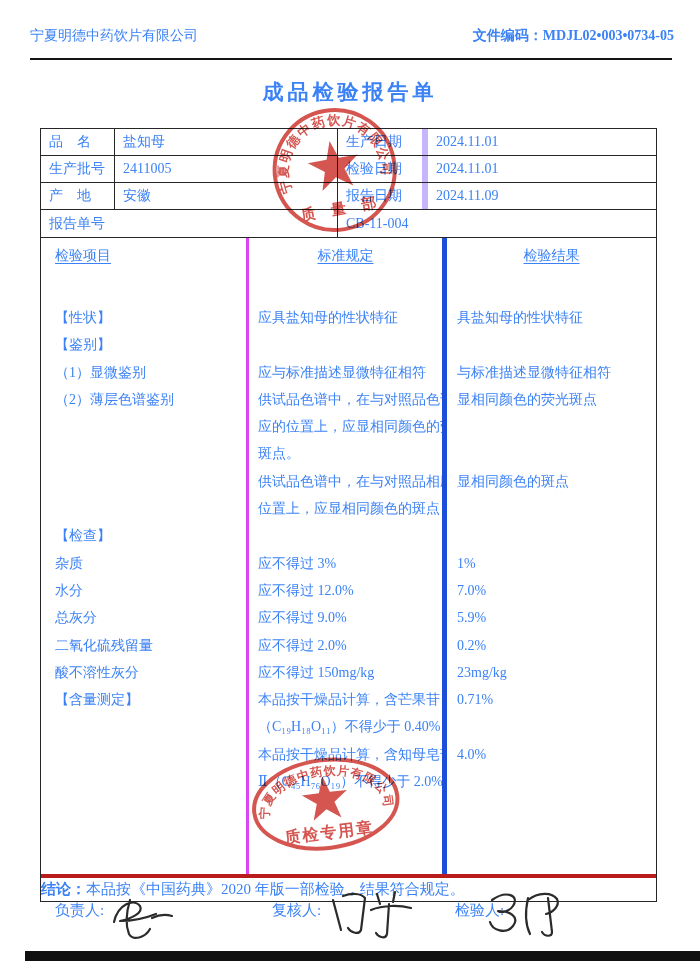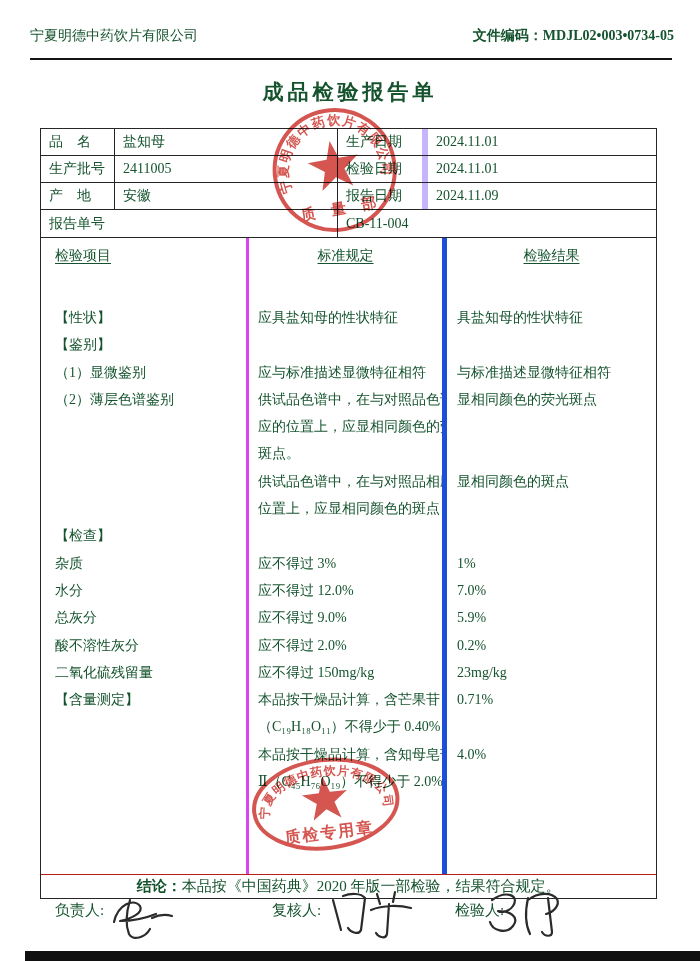--- a/index.html
+++ b/index.html
@@ -1,18 +1,18 @@
 <!DOCTYPE html>
 <html><head>
 <meta charset="utf-8">
 <style>
   html,body{margin:0;padding:0;background:#e8e8e8;}
   .page{
     position:relative;width:700px;height:961px;background:#ffffff;
-    font-family:"Liberation Serif","DejaVu Serif",serif;color:#14532d;
+    font-family:"Liberation Serif","DejaVu Serif",serif;color:#3b82f6;
     overflow:hidden;margin:0 auto;
   }
   
   .hdr-company{position:absolute;left:30px;top:27px;font-size:14px;}
   .hdr-code{position:absolute;right:26px;top:27px;font-size:14px;font-weight:bold;}
   .hdr-rule{position:absolute;left:30px;top:58px;width:642px;height:2px;background:#151515;}
   .doc-title{position:absolute;left:0;top:78px;width:700px;text-align:center;
     font-size:21px;font-weight:bold;letter-spacing:4px;}
   
   .info{position:absolute;left:40px;top:128px;width:617px;border:1px solid #262626;
@@ -37,22 +37,22 @@
   .mcol-3{flex:1;}
   .col-header{height:26px;padding-top:9px;box-sizing:content-box;}
   .col-header span{text-decoration:underline;text-underline-offset:3px;}
   .ch-left{padding-left:14px;}
   .ch-center{text-align:center;}
   .lines{margin-top:31px;line-height:27.3px;}
   .mcol-1 .lines{padding-left:14px;}
   .mcol-2 .lines{padding-left:9px;padding-right:4px;}
   .mcol-3 .lines{padding-left:10px;}
   .tline{white-space:pre;height:27.3px;}
-  .conclusion{border-top:1px solid #b91c1c;height:23px;line-height:23px;
-    text-align:center;font-size:15px;}
+  .conclusion{border-top:4px solid #b91c1c;height:23px;line-height:23px;
+    font-size:15px;}
   .conclusion b{font-weight:bold;}
   
   .sig-label{position:absolute;font-size:15px;top:901px;}
   .sl-1{left:55px;} .sl-2{left:272px;} .sl-3{left:455px;}
   .sig-svg{position:absolute;}
   .sig-svg path{fill:none;stroke:#2b2b2b;stroke-width:2.2;stroke-linecap:round;stroke-linejoin:round;}
   
   .stamp{position:absolute;mix-blend-mode:multiply;opacity:.88;pointer-events:none;}
   .stamp-1{left:265px;top:100px;transform:rotate(-10deg);}
   .stamp-2{left:246px;top:752px;transform:rotate(-7deg);}
@@ -107,22 +107,22 @@
             <div class="tline">（1）显微鉴别</div>
             <div class="tline">（2）薄层色谱鉴别</div>
             <div class="tline">&nbsp;</div>
             <div class="tline">&nbsp;</div>
             <div class="tline">&nbsp;</div>
             <div class="tline">&nbsp;</div>
             <div class="tline">【检查】</div>
             <div class="tline">杂质</div>
             <div class="tline">水分</div>
             <div class="tline">总灰分</div>
+            <div class="tline">二氧化硫残留量</div>
             <div class="tline">酸不溶性灰分</div>
-            <div class="tline">二氧化硫残留量</div>
             <div class="tline">【含量测定】</div>
           </div>
       </div>
       <div class="mcol mcol-2">
         <div class="col-header ch-center">
           <span>标准规定</span>
         </div>
         <div class="lines">
             <div class="tline">应具盐知母的性状特征</div>
             <div class="tline">&nbsp;</div>

